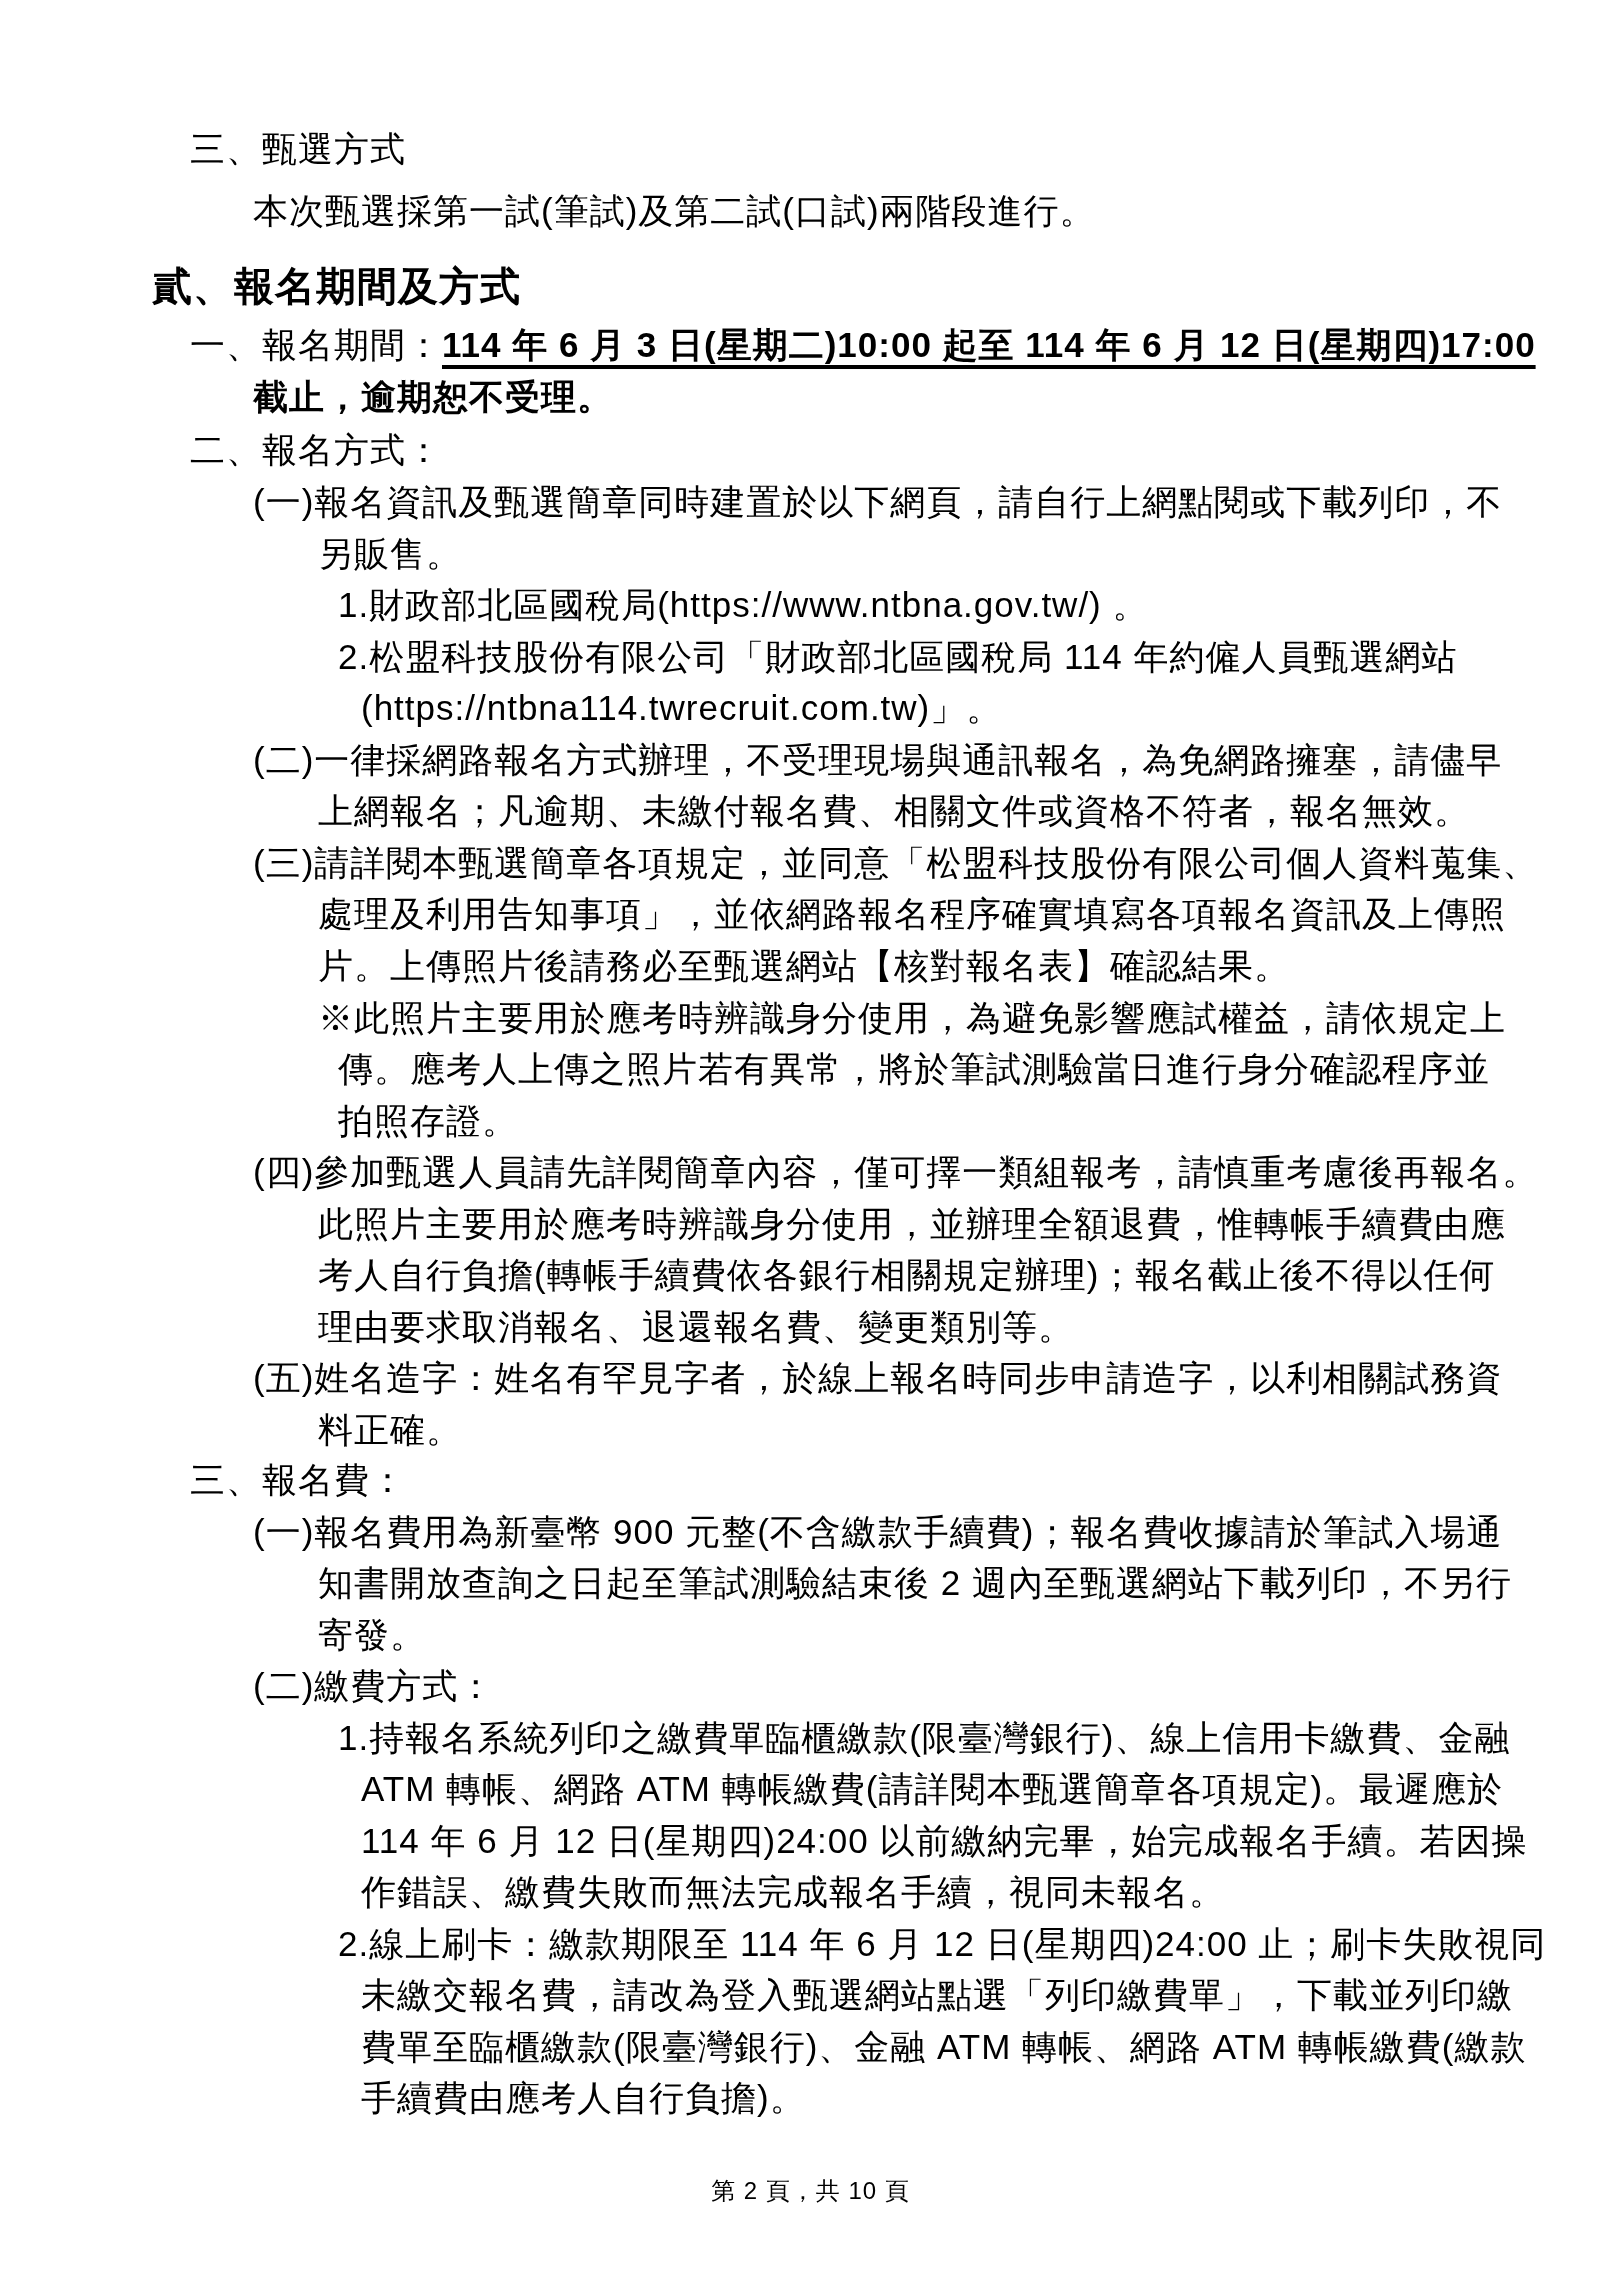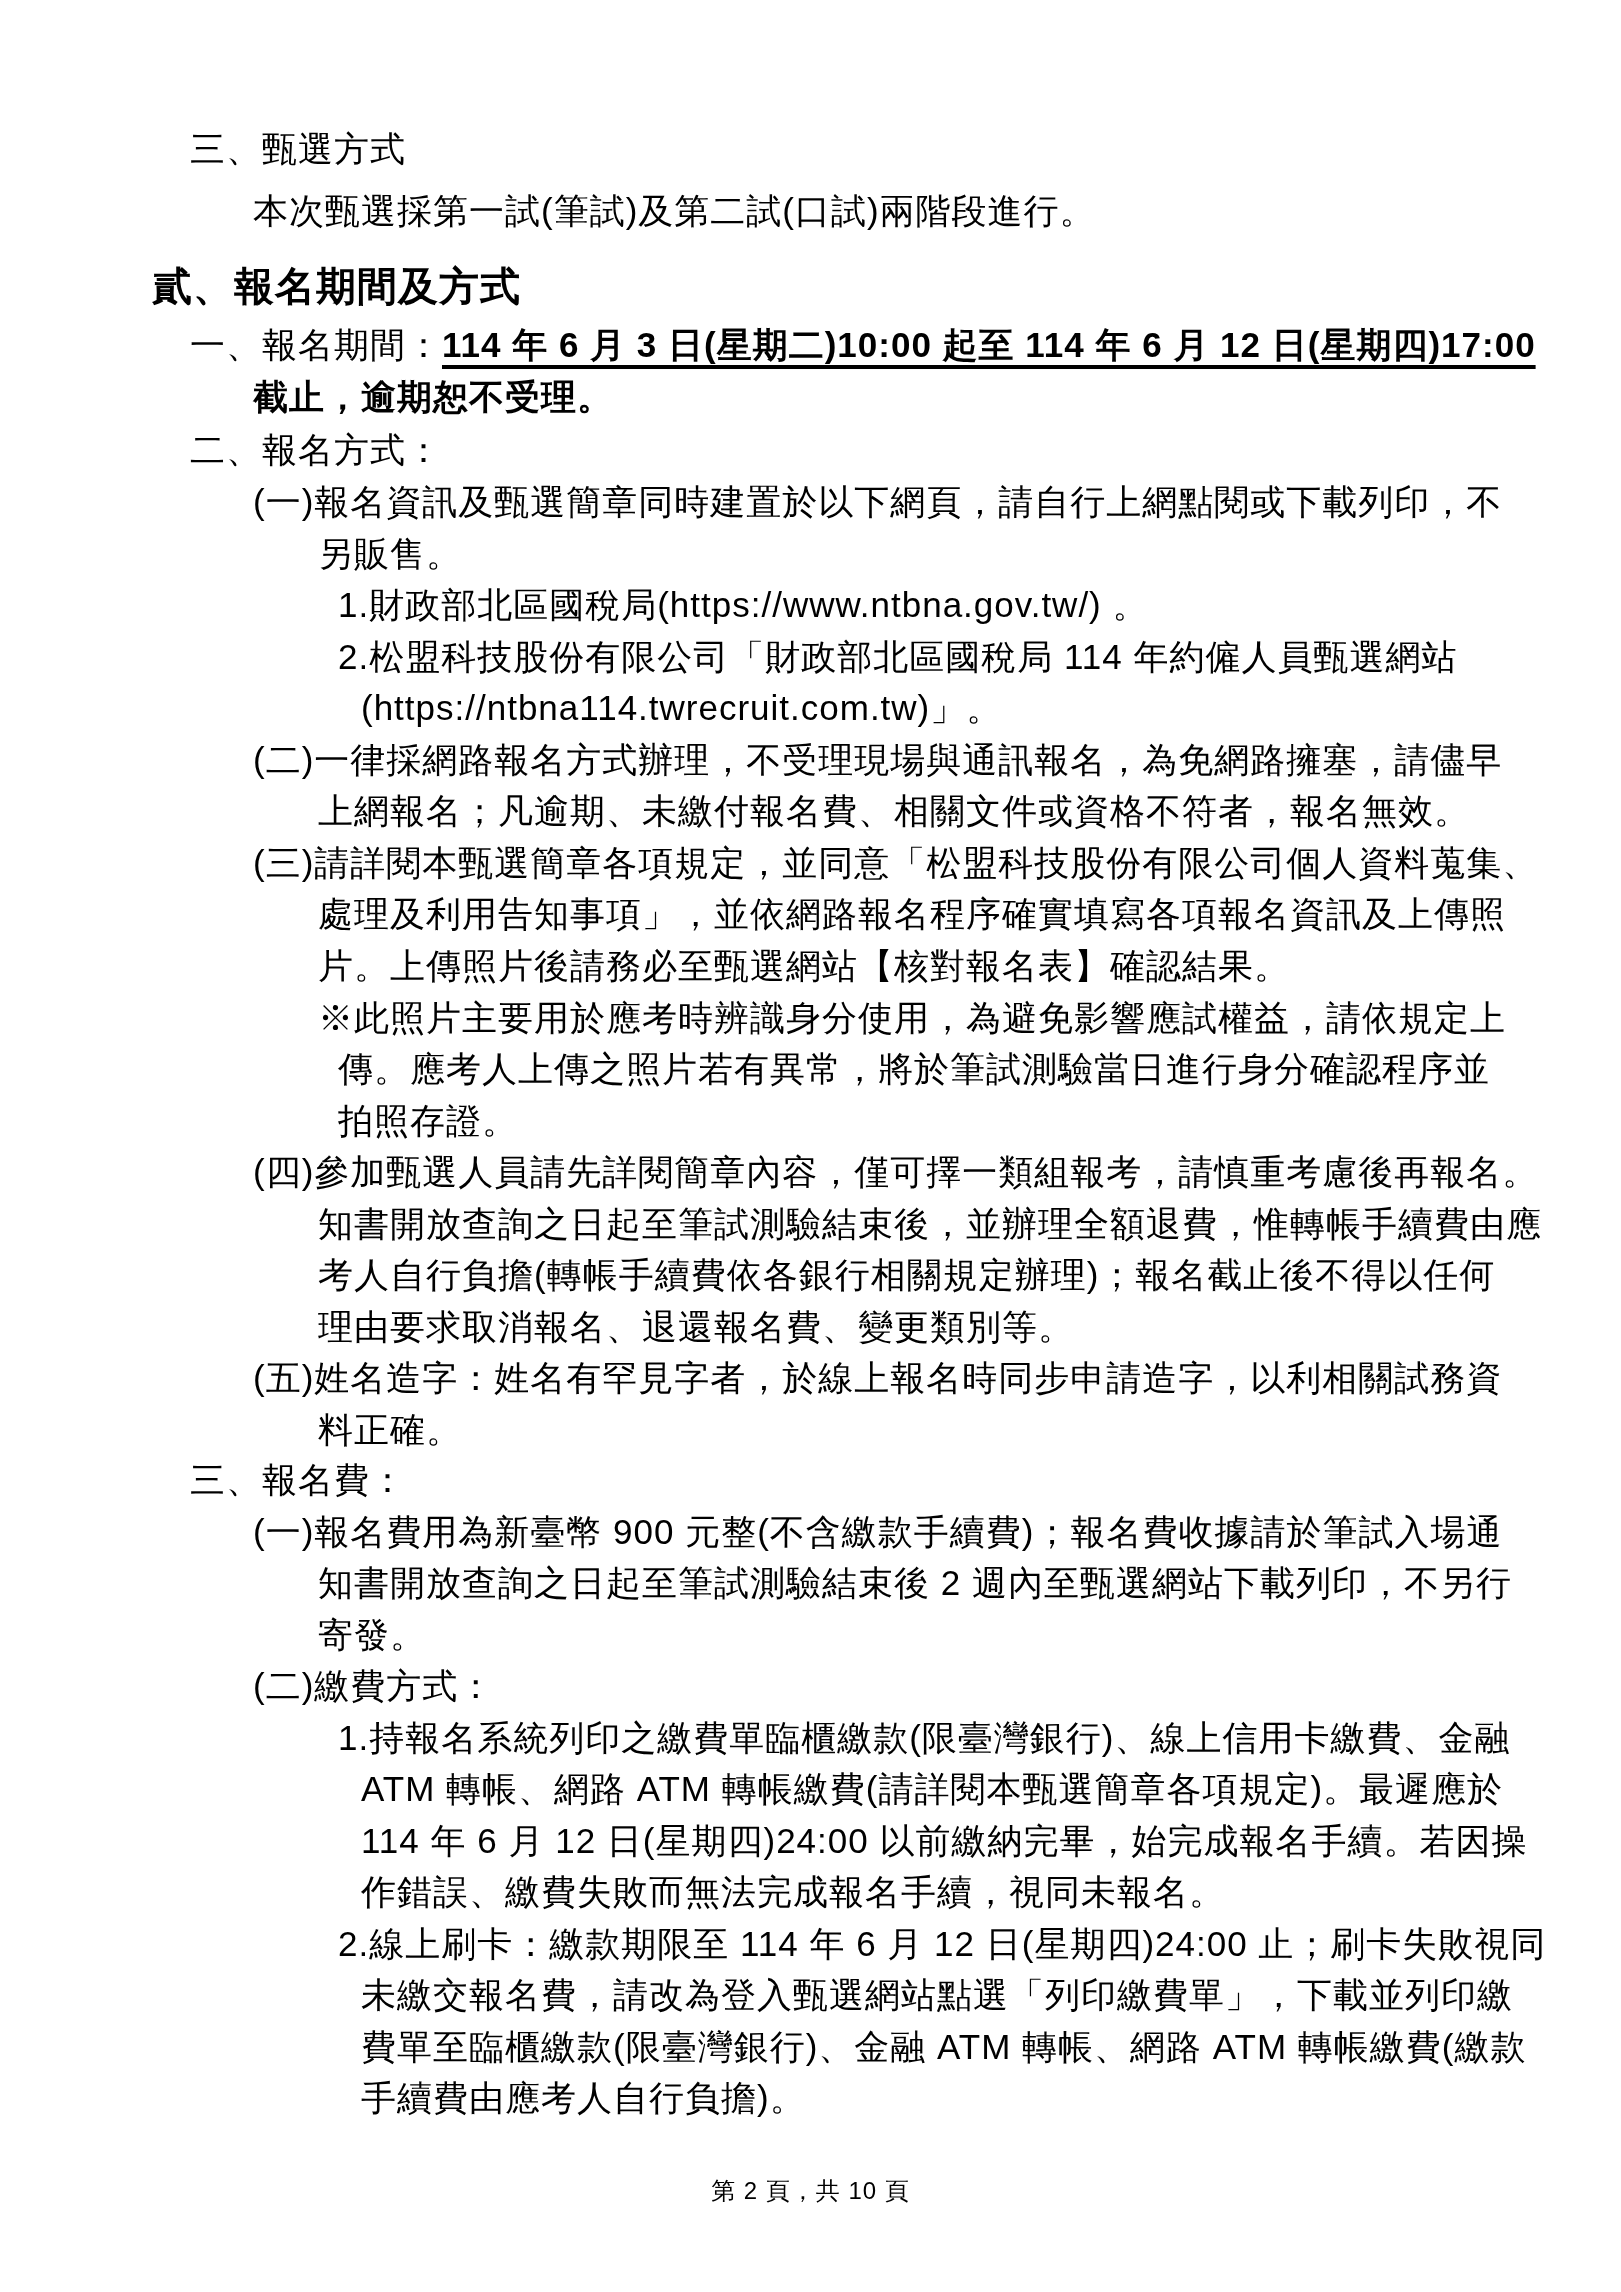--- a/index.html
+++ b/index.html
@@ -68,21 +68,21 @@
     <div class="line" style="top: 685px; left: 361px;"><span>(https://ntbna114.twrecruit.com.tw)」。</span></div>
     <div class="line" style="top: 737px; left: 253px;"><span>(二)一律採網路報名方式辦理，不受理現場與通訊報名，為免網路擁塞，請儘早</span></div>
     <div class="line" style="top: 788px; left: 318px;"><span>上網報名；凡逾期、未繳付報名費、相關文件或資格不符者，報名無效。</span></div>
     <div class="line" style="top: 840px; left: 253px;"><span>(三)請詳閱本甄選簡章各項規定，並同意「松盟科技股份有限公司個人資料蒐集、</span></div>
     <div class="line" style="top: 891px; left: 318px;"><span>處理及利用告知事項」，並依網路報名程序確實填寫各項報名資訊及上傳照</span></div>
     <div class="line" style="top: 943px; left: 318px;"><span>片。上傳照片後請務必至甄選網站【核對報名表】確認結果。</span></div>
     <div class="line" style="top: 995px; left: 318px; text-align: right;"><span>※此照片主要用於應考時辨識身分使用，為避免影響應試權益，請依規定上</span></div>
     <div class="line" style="top: 1046px; left: 338px;"><span>傳。應考人上傳之照片若有異常，將於筆試測驗當日進行身分確認程序並</span></div>
     <div class="line" style="top: 1098px; left: 338px;"><span>拍照存證。</span></div>
     <div class="line" style="top: 1149px; left: 253px;"><span>(四)參加甄選人員請先詳閱簡章內容，僅可擇一類組報考，請慎重考慮後再報名。</span></div>
-    <div class="line" style="top: 1201px; left: 318px;"><span>知書開放查詢之日起至筆試測驗結束後，並辦理全額退費，惟轉帳手續費由應</span></div>
+    <div class="line" style="top: 1201px; left: 318px;"><span>此照片主要用於應考時辨識身分使用，並辦理全額退費，惟轉帳手續費由應</span></div>
     <div class="line" style="top: 1252px; left: 318px;"><span>考人自行負擔(轉帳手續費依各銀行相關規定辦理)；報名截止後不得以任何</span></div>
     <div class="line" style="top: 1304px; left: 318px;"><span>理由要求取消報名、退還報名費、變更類別等。</span></div>
     <div class="line" style="top: 1355px; left: 253px;"><span>(五)姓名造字：姓名有罕見字者，於線上報名時同步申請造字，以利相關試務資</span></div>
     <div class="line" style="top: 1407px; left: 318px;"><span>料正確。</span></div>
     <div class="line" style="top: 1457px; left: 190px;"><span>三、報名費：</span></div>
     <div class="line" style="top: 1509px; left: 253px;"><span>(一)報名費用為新臺幣 900 元整(不含繳款手續費)；報名費收據請於筆試入場通</span></div>
     <div class="line" style="top: 1560px; left: 318px;"><span>知書開放查詢之日起至筆試測驗結束後 2 週內至甄選網站下載列印，不另行</span></div>
     <div class="line" style="top: 1612px; left: 318px;"><span>寄發。</span></div>
     <div class="line" style="top: 1663px; left: 253px;"><span>(二)繳費方式：</span></div>
     <div class="line" style="top: 1715px; left: 338px;"><span>1.持報名系統列印之繳費單臨櫃繳款(限臺灣銀行)、線上信用卡繳費、金融</span></div>

